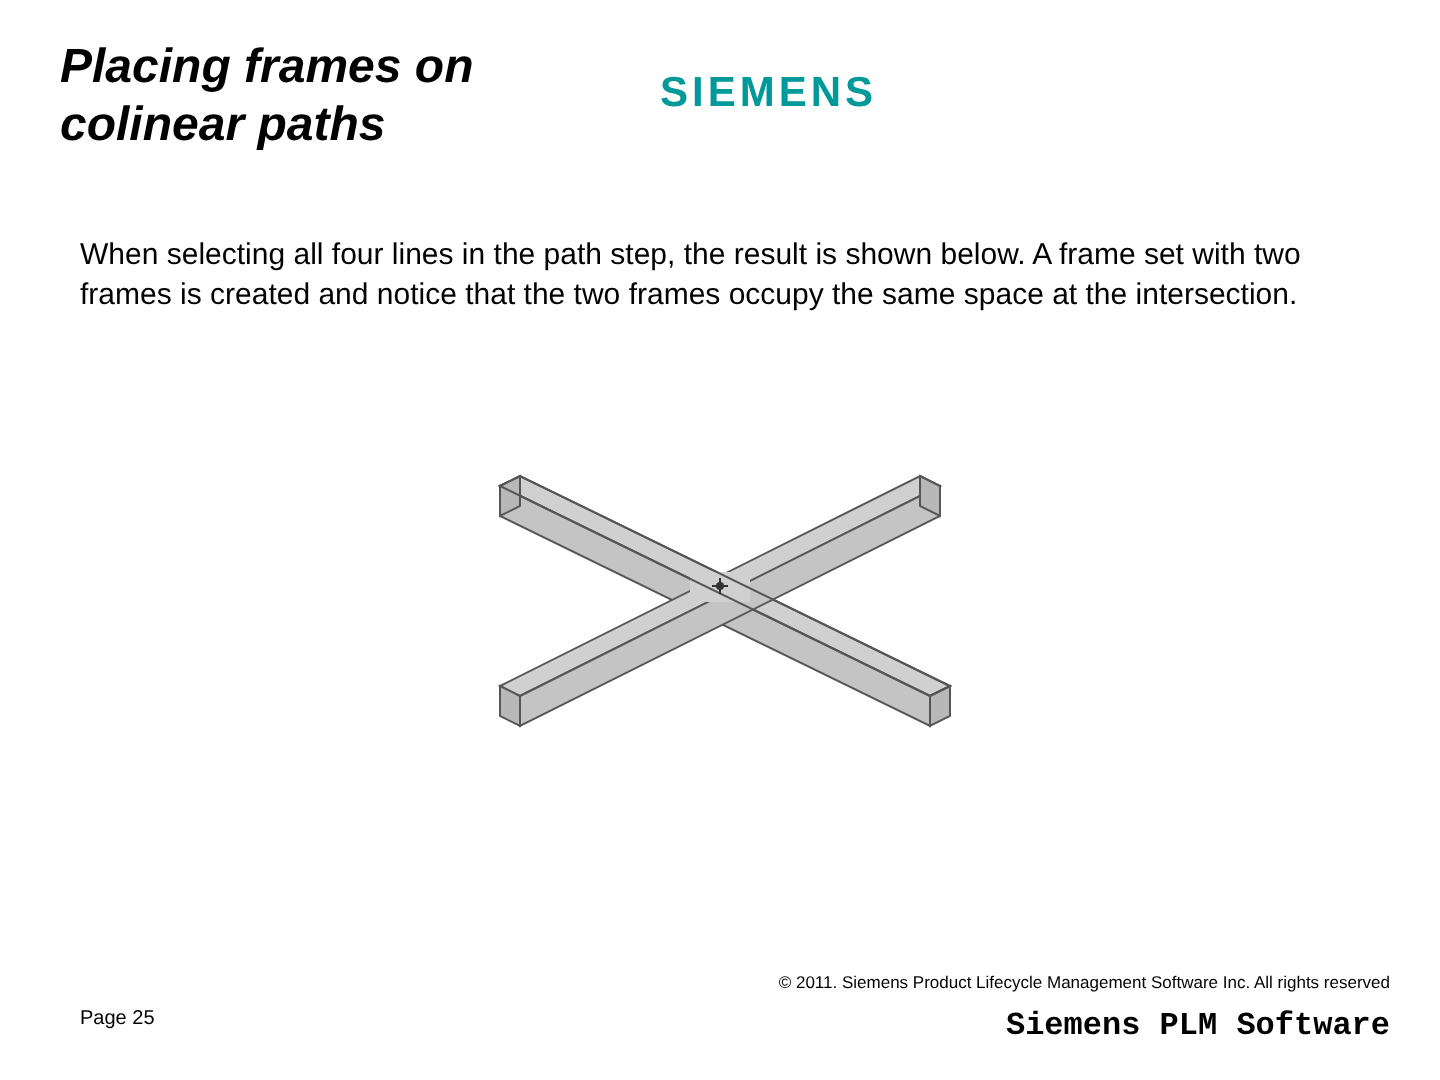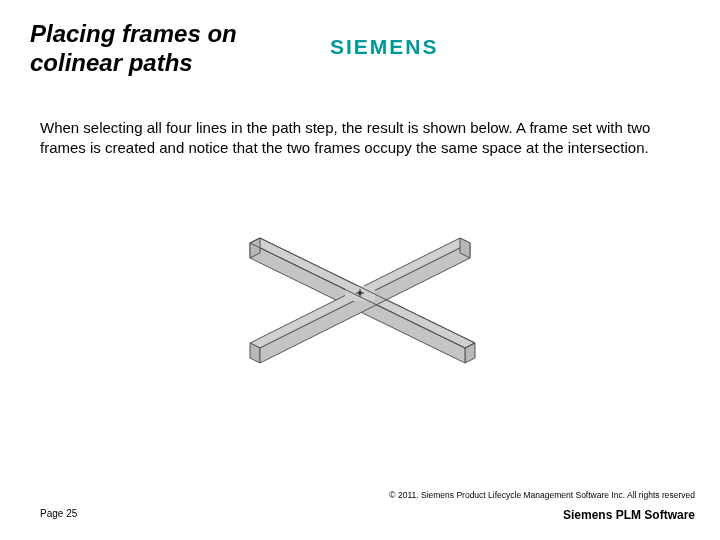--- a/index.html
+++ b/index.html
@@ -64,22 +64,23 @@
     }
     .footer-row {
       display: flex;
       justify-content: space-between;
       align-items: flex-start;
     }
     .page-num {
       font-size: 10px;
     }
     .brand {
-      font-size: 12px;
+      font-size: 16px;
       font-weight: bold;
+      font-family: Liberation Mono, monospace;
     }
   </style>
 </head>
 <body>
 
 <div class="header">
   <div class="title">Placing frames on colinear paths</div>
   <div class="logo">SIEMENS</div>
 </div>
 

